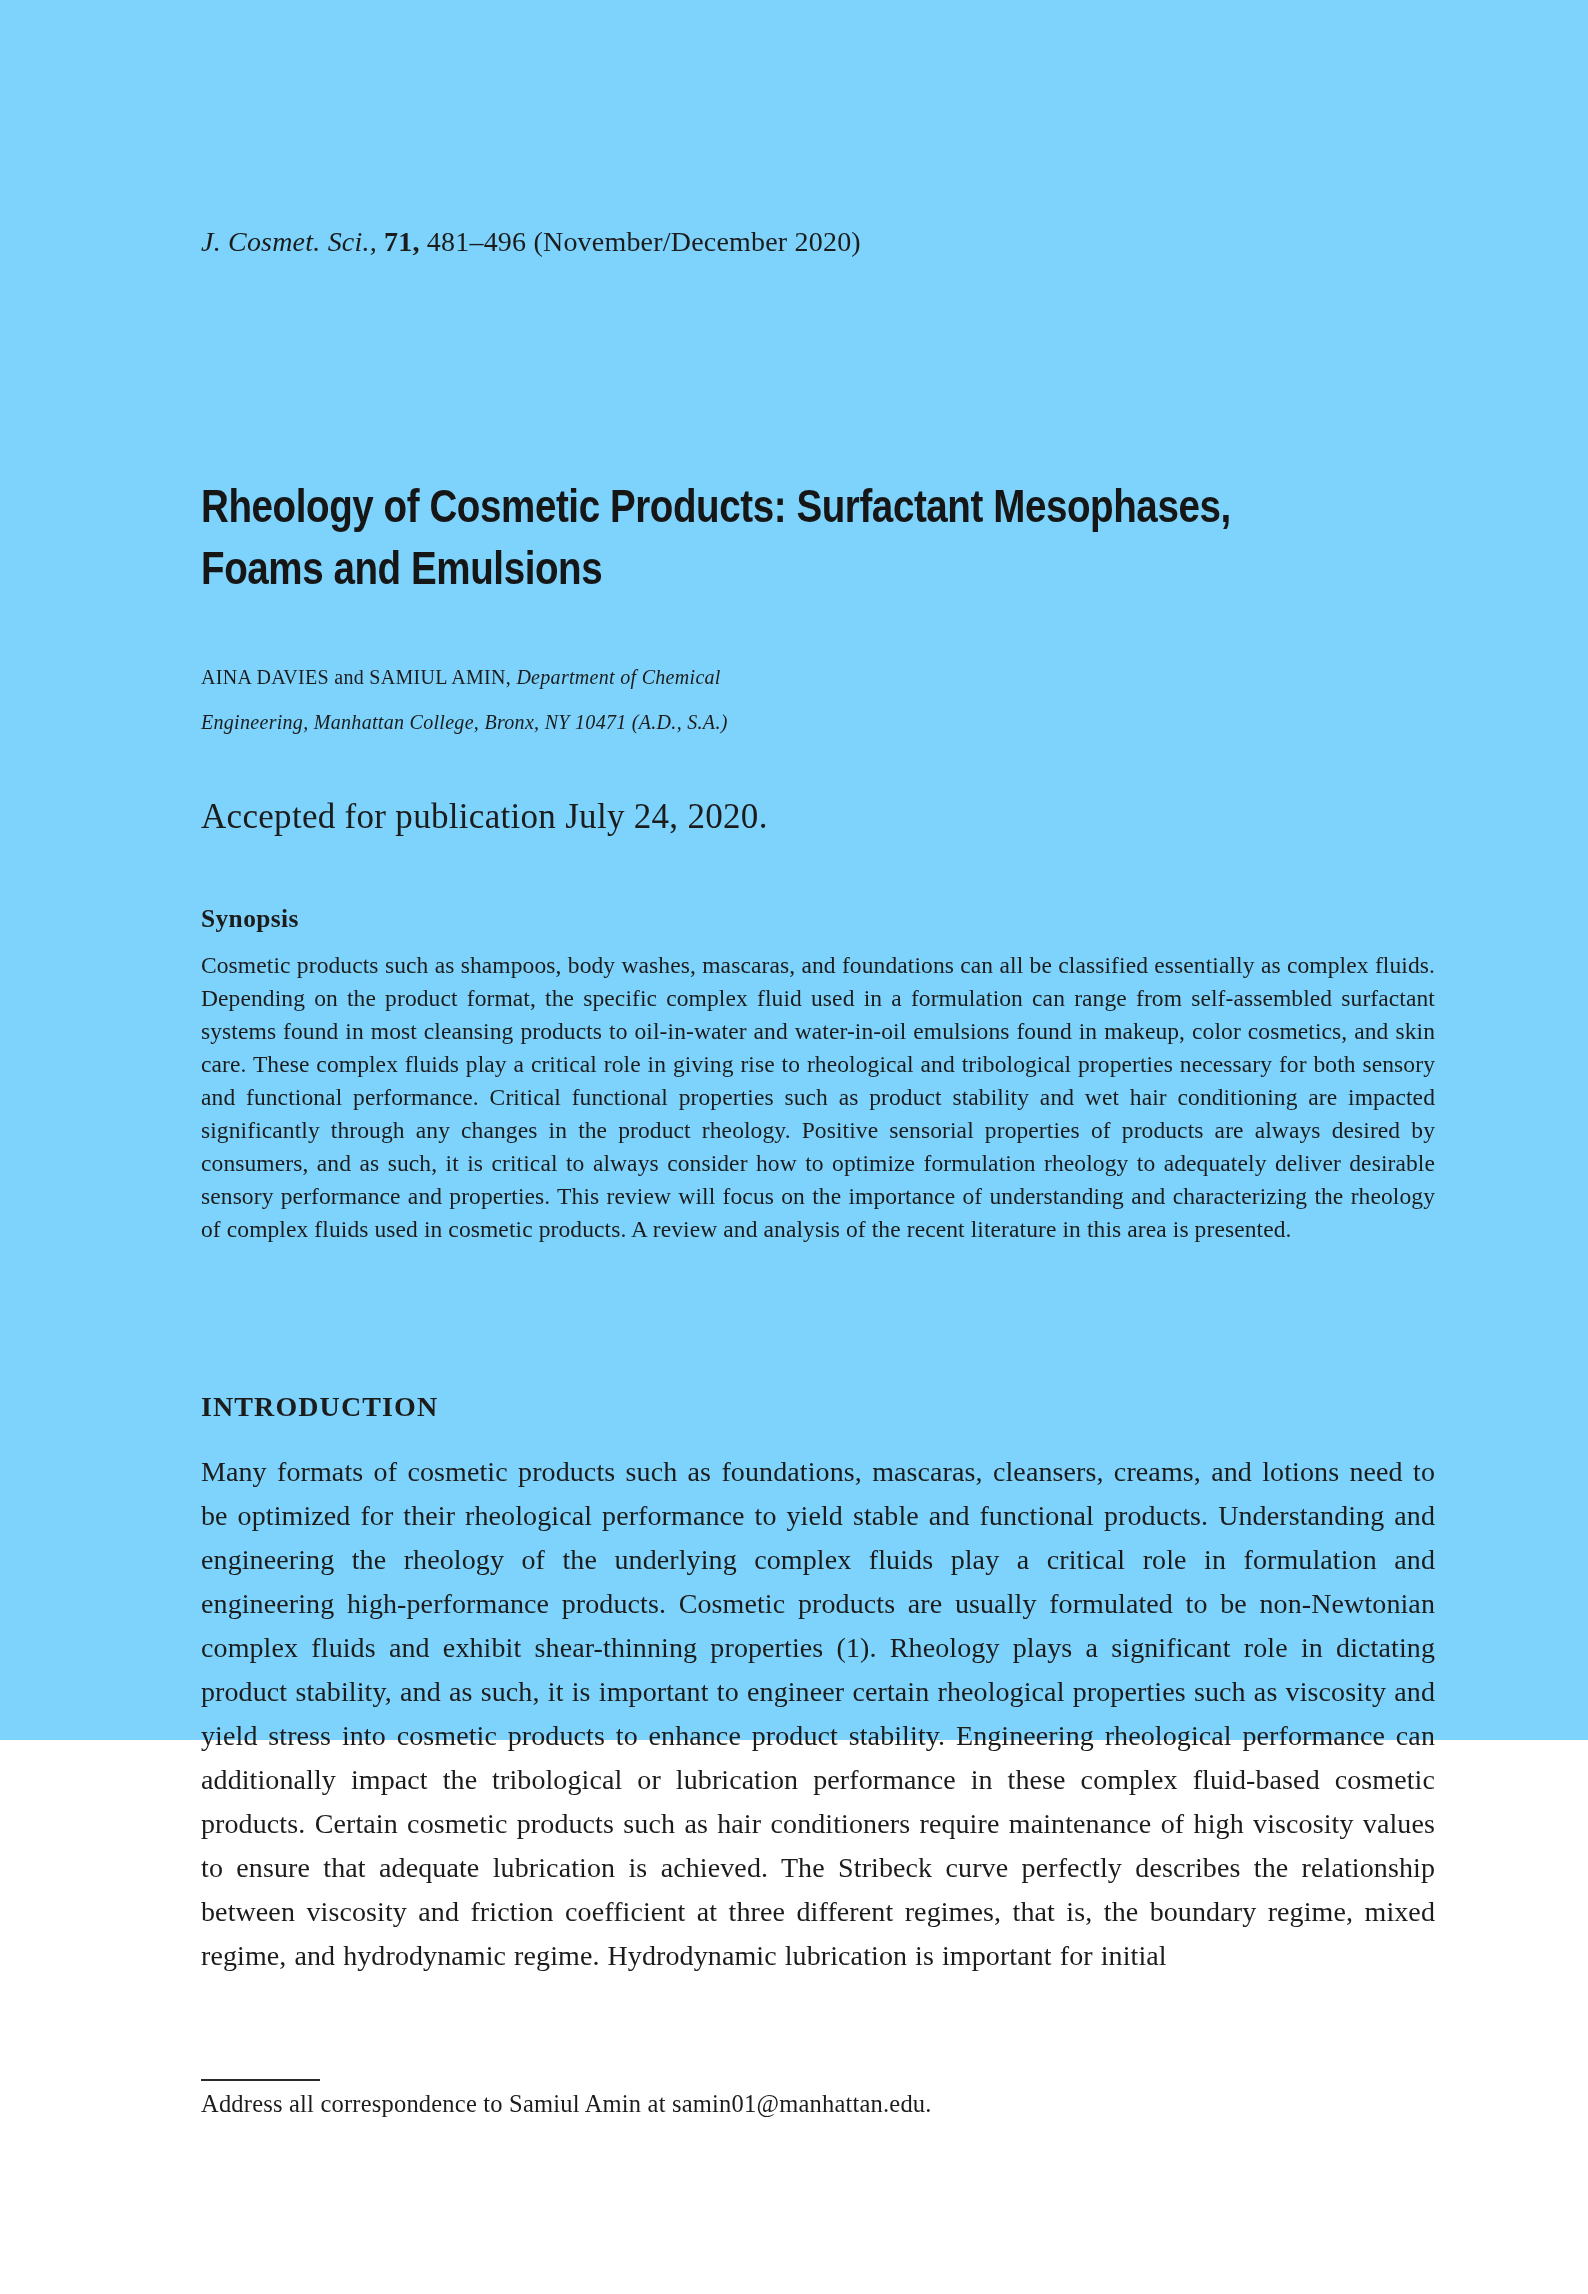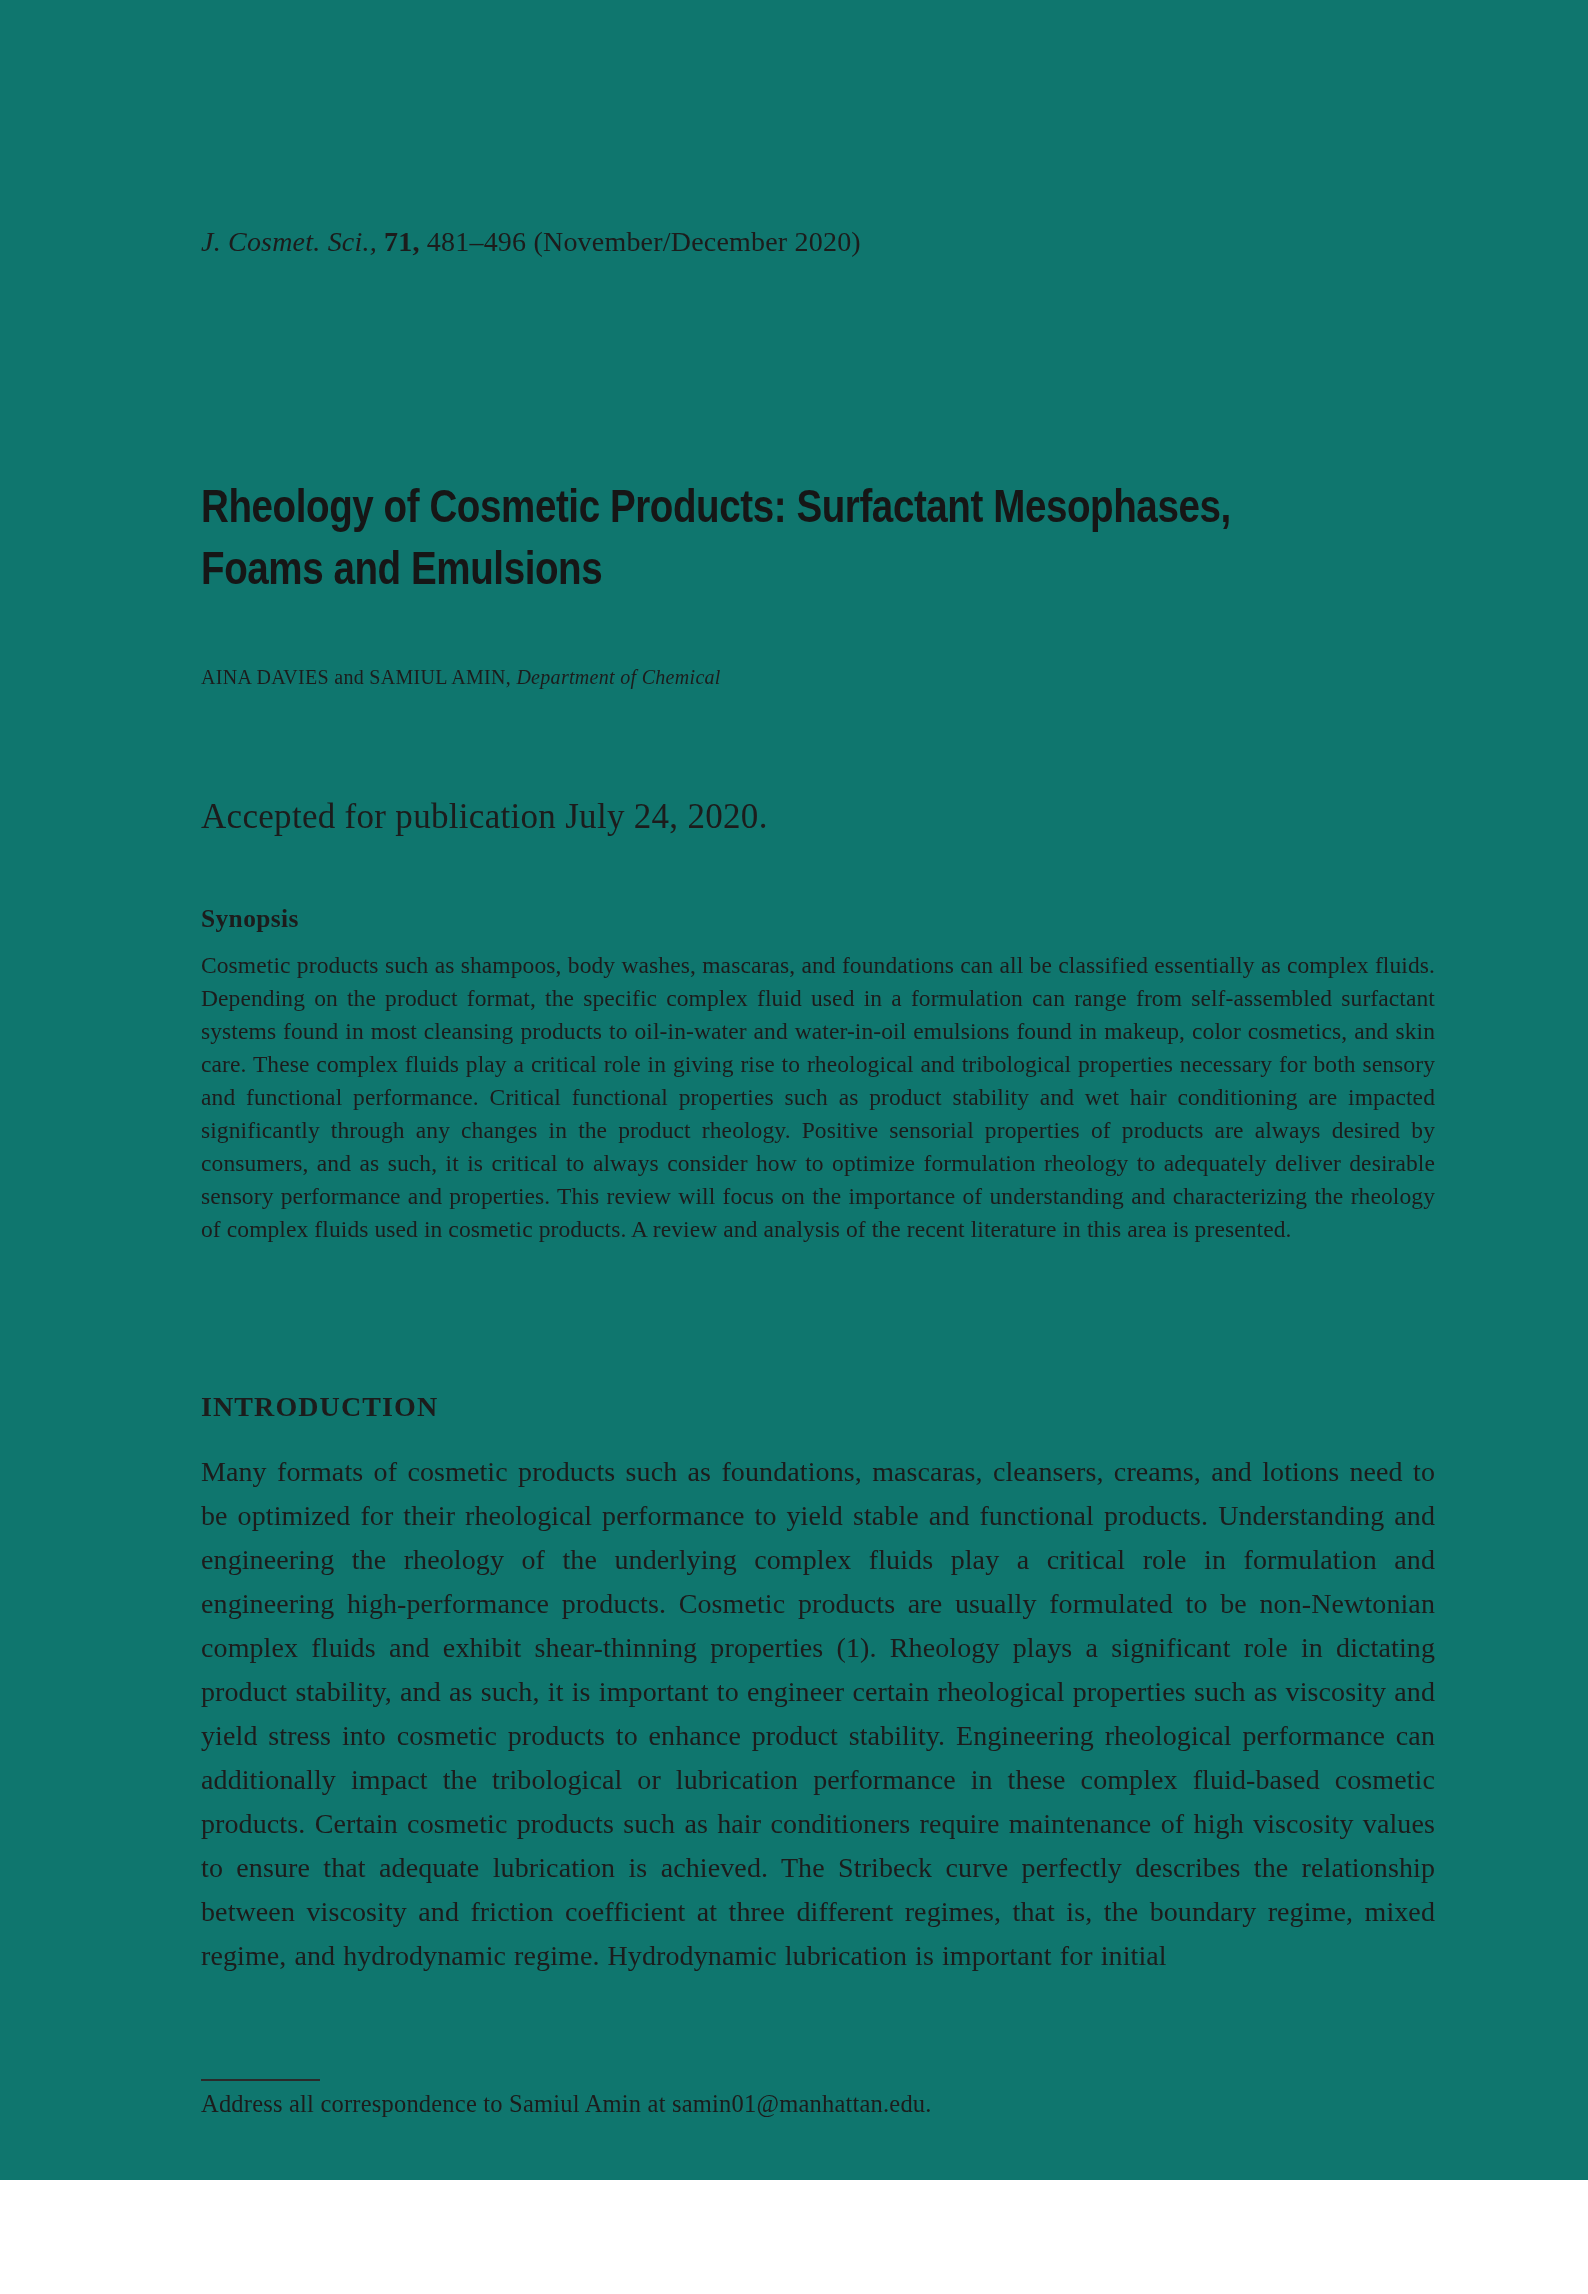--- a/index.html
+++ b/index.html
@@ -8,22 +8,22 @@
     width: 1589px;
     height: 2295px;
     position: relative;
     font-family: "Liberation Serif", serif;
     color: #1c1c1c;
   }
   .page {
     position: absolute;
     left: 0; top: 0;
     width: 1589px;
-    height: 2180px;
-    background: #0f766e;
+    height: 1740px;
+    background: #7dd3fc;
   }
   .content-left { left: 201px; }
   .block { position: absolute; }
 
   .journal-line {
     top: 226px;
     font-size: 28px;
     letter-spacing: 0.2px;
     white-space: nowrap;
   }
@@ -114,20 +114,21 @@
     <span class="it">J. Cosmet. Sci.,</span><span class="vol"> 71, </span><span>481–496 (November/December 2020)</span>
   </div>
 
   <h1 class="block content-left article-title">
     <div>Rheology of Cosmetic Products: Surfactant Mesophases,</div>
     <div>Foams and Emulsions</div>
   </h1>
 
   <div class="block content-left authors">
     <div><span>AINA DAVIES and SAMIUL AMIN, </span><span class="affil">Department of Chemical</span></div>
+    <div class="affil">Engineering, Manhattan College, Bronx, NY 10471 (A.D., S.A.)</div>
   </div>
 
   <div class="block content-left accepted">Accepted for publication July 24, 2020.</div>
 
   <div class="block content-left synopsis-heading">Synopsis</div>
   <p class="block content-left synopsis-body">Cosmetic products such as shampoos, body washes, mascaras, and foundations can all be classified essentially as complex fluids. Depending on the product format, the specific complex fluid used in a formulation can range from self-assembled surfactant systems found in most cleansing products to oil-in-water and water-in-oil emulsions found in makeup, color cosmetics, and skin care. These complex fluids play a critical role in giving rise to rheological and tribological properties necessary for both sensory and functional performance. Critical functional properties such as product stability and wet hair conditioning are impacted significantly through any changes in the product rheology. Positive sensorial properties of products are always desired by consumers, and as such, it is critical to always consider how to optimize formulation rheology to adequately deliver desirable sensory performance and properties. This review will focus on the importance of understanding and characterizing the rheology of complex fluids used in cosmetic products. A review and analysis of the recent literature in this area is presented.</p>
 
   <div class="block content-left intro-heading">INTRODUCTION</div>
   <p class="block content-left intro-body">Many formats of cosmetic products such as foundations, mascaras, cleansers, creams, and lotions need to be optimized for their rheological performance to yield stable and functional products. Understanding and engineering the rheology of the underlying complex fluids play a critical role in formulation and engineering high-performance products. Cosmetic products are usually formulated to be non-Newtonian complex fluids and exhibit shear-thinning properties (1). Rheology plays a significant role in dictating product stability, and as such, it is important to engineer certain rheological properties such as viscosity and yield stress into cosmetic products to enhance product stability. Engineering rheological performance can additionally impact the tribological or lubrication performance in these complex fluid-based cosmetic products. Certain cosmetic products such as hair conditioners require maintenance of high viscosity values to ensure that adequate lubrication is achieved. The Stribeck curve perfectly describes the relationship between viscosity and friction coefficient at three different regimes, that is, the boundary regime, mixed regime, and hydrodynamic regime. Hydrodynamic lubrication is important for initial</p>
 

